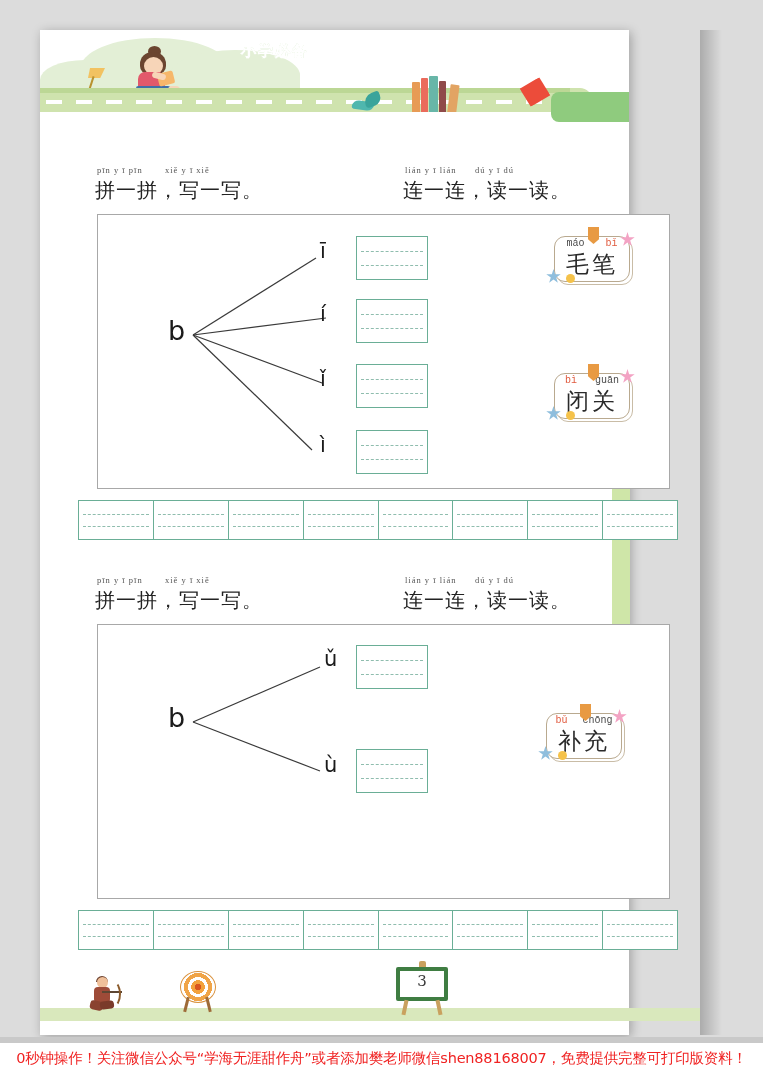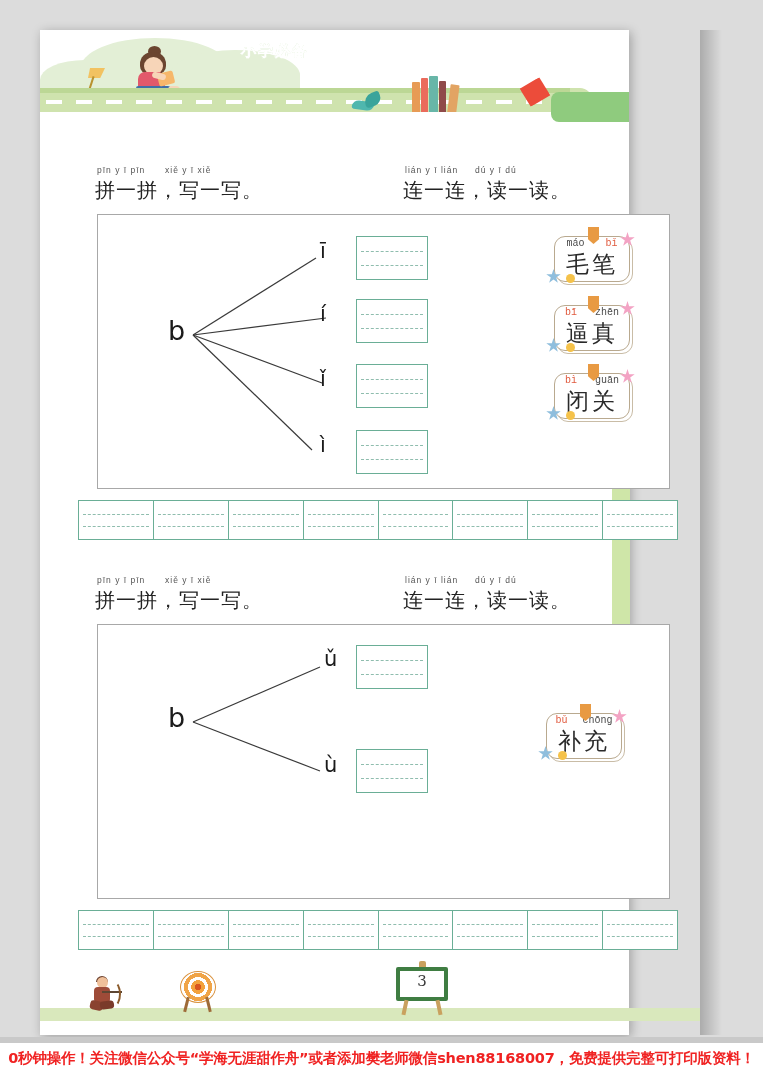--- a/index.html
+++ b/index.html
@@ -150,21 +150,21 @@
 
   
   .ex-head { position: absolute; }
   .ex-head .zh {
     font-family: "DejaVu Sans", sans-serif;
     font-size: 20px; color: #222; letter-spacing: 1px; white-space: nowrap;
   }
   .py-row { position: relative; height: 12px; white-space: nowrap; }
   .py {
     position: absolute; top: 0;
-    font-family: Liberation Sans, sans-serif;
+    font-family: Liberation Serif, serif;
     font-size: 8.5px; color: #555; letter-spacing: 1px;
   }
 
   .ex-box {
     position: absolute;
     border: 1px solid #a8a8a8;
     background: #ffffff;
   }
 
   
@@ -309,21 +309,21 @@
 
   
   .promo {
     position: absolute; left: 0; bottom: 0;
     width: 763px; height: 30px;
     background: #ffffff;
     display: flex; align-items: center; justify-content: center;
   }
   .promo span {
     font-family: "DejaVu Sans", sans-serif;
-    font-size: 14.5px; font-weight: bold;
+    font-size: 14.5px; font-weight: normal;
     color: #f02222;
     white-space: nowrap;
     letter-spacing: -0.2px;
   }
   .promo-topband {
     position:absolute; left:0; bottom:30px; width:763px; height:6px;
     background:#c9c9c9;
   }
 </style>
 </head>
@@ -430,33 +430,20 @@
         <div class="star pink"></div>
         <div class="star blue"></div>
         <div class="dot"></div>
         <div class="pyline">
           <span>máo</span>
           <span class="hl">bǐ</span>
         </div>
         <div class="hanzi">毛笔</div>
       </div>
 
-      <div class="card" style="left:450px; top:86px;">
-        <div class="inner2"></div>
-          <div class="inner"></div>
-        <div class="clip"></div>
-        <div class="star pink"></div>
-        <div class="star blue"></div>
-        <div class="dot"></div>
-        <div class="pyline">
-          <span class="hl">bī</span>
-          <span>zhēn</span>
-        </div>
-        <div class="hanzi">逼真</div>
-      </div>
 
       <div class="card" style="left:450px; top:154px;">
         <div class="inner2"></div>
           <div class="inner"></div>
         <div class="clip"></div>
         <div class="star pink"></div>
         <div class="star blue"></div>
         <div class="dot"></div>
         <div class="pyline">
           <span class="hl">bì</span>

